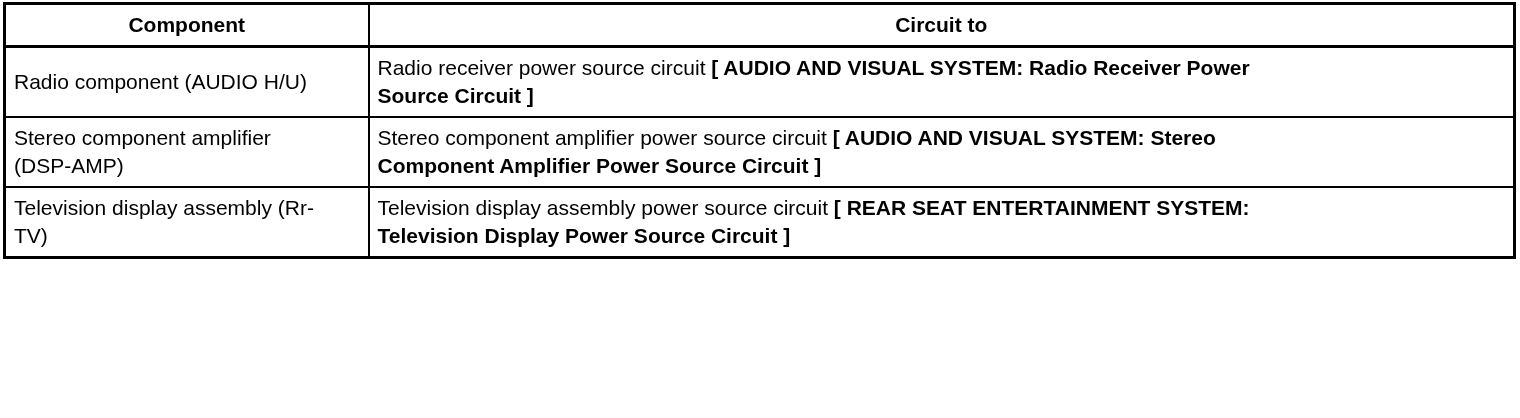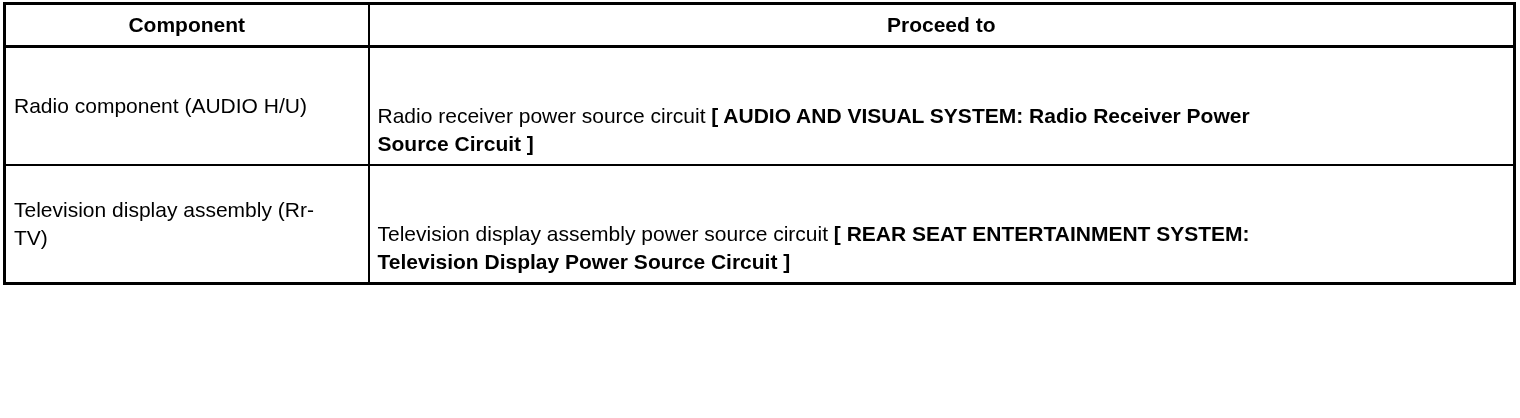--- a/index.html
+++ b/index.html
@@ -44,48 +44,55 @@
     vertical-align: middle;
     padding: 6px 8px;
     height: 70px;
     box-sizing: border-box;
   }
   td.cell-component .inner {
     max-width: 310px;
   }
   td.cell-proceed .inner {
     max-width: 941px;
-    margin-top: 48px;
   }
   .ref-bold {
     font-weight: bold;
   }
 </style>
 </head>
 <body>
 
 <div class="page">
   <table class="ref-table">
     <colgroup>
       <col class="col-component">
       <col class="col-proceed">
     </colgroup>
     <thead>
       <tr>
         <th>Component</th>
-        <th>Proceed to</th>
+        <th>Circuit to</th>
       </tr>
     </thead>
     <tbody>
       <tr>
         <td class="cell-component">
           <div class="inner">Radio component (AUDIO H/U)</div>
         </td>
         <td class="cell-proceed">
           <div class="inner"><span>Radio receiver power source circuit </span><span class="ref-bold">[ AUDIO AND VISUAL SYSTEM: Radio Receiver Power Source Circuit ]</span></div>
+        </td>
+      </tr>
+      <tr>
+        <td class="cell-component">
+          <div class="inner">Stereo component amplifier (DSP-AMP)</div>
+        </td>
+        <td class="cell-proceed">
+          <div class="inner"><span>Stereo component amplifier power source circuit </span><span class="ref-bold">[ AUDIO AND VISUAL SYSTEM: Stereo Component Amplifier Power Source Circuit ]</span></div>
         </td>
       </tr>
       <tr>
         <td class="cell-component">
           <div class="inner">Television display assembly (Rr-TV)</div>
         </td>
         <td class="cell-proceed">
           <div class="inner"><span>Television display assembly power source circuit </span><span class="ref-bold">[ REAR SEAT ENTERTAINMENT SYSTEM: Television Display Power Source Circuit ]</span></div>
         </td>
       </tr>

